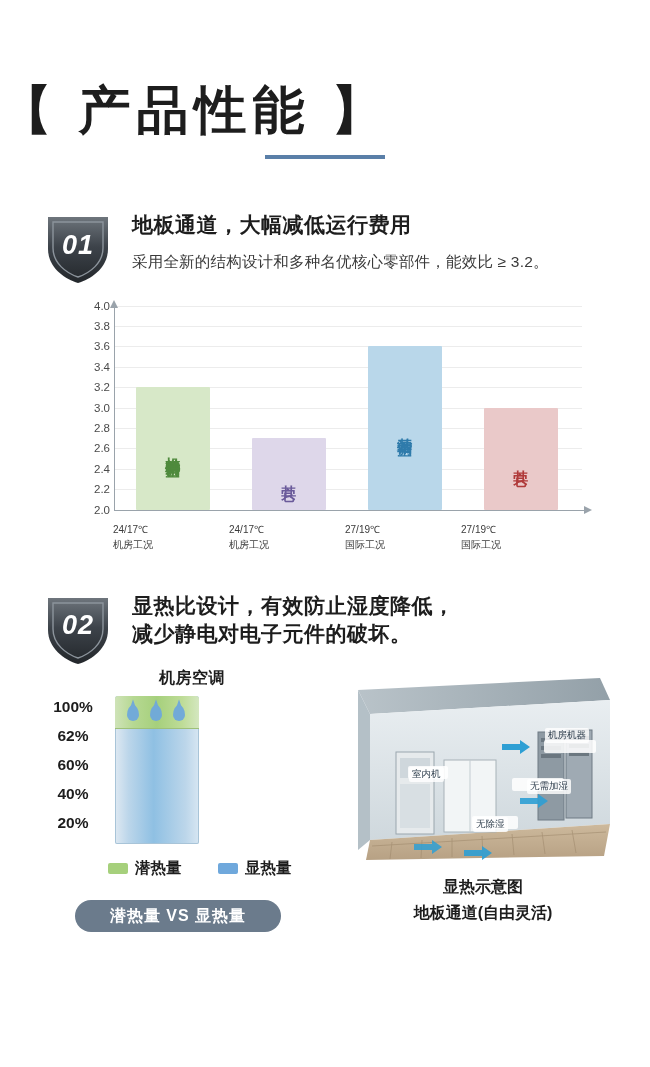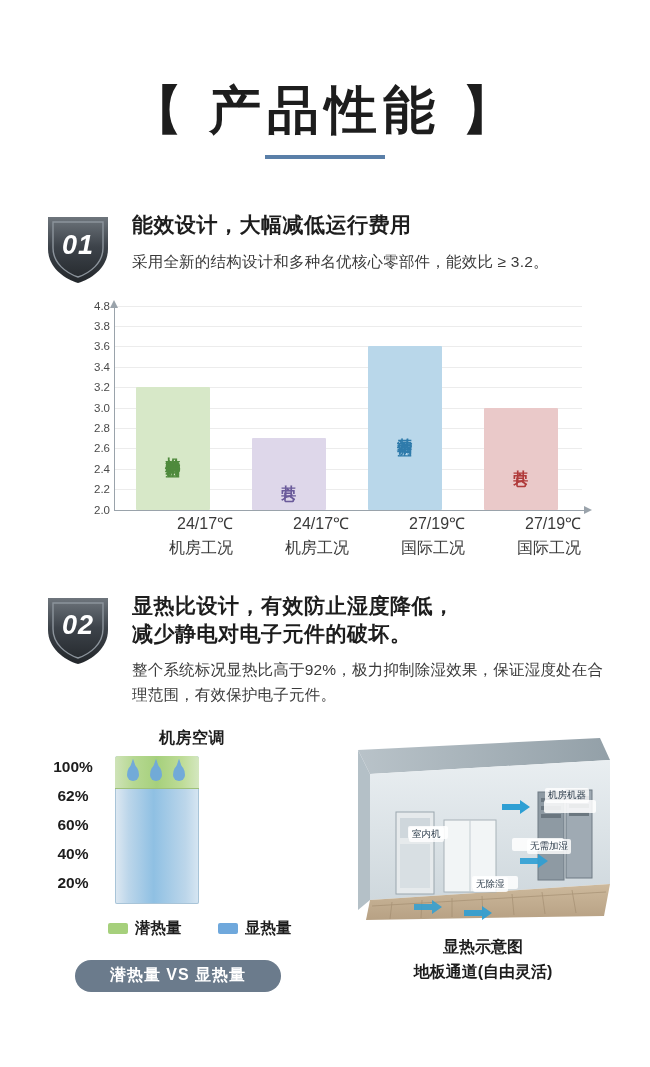--- a/index.html
+++ b/index.html
@@ -12,21 +12,21 @@
   }
   .page {
     position: relative;
     width: 650px; height: 1067px;
     overflow: hidden;
     background: #ffffff;
   }
 
   
   .header {
-    text-align: center;
+    text-align: left;
     padding-top: 82px;
   }
   .header-title {
     font-size: 52px;
     font-weight: bold;
     letter-spacing: 6px;
     color: #1d1d1d;
     line-height: 1.1;
     font-family: "Liberation Sans", sans-serif;
   }
@@ -147,24 +147,24 @@
     font-size: 15px;
     font-weight: bold;
     line-height: 1.18;
     text-align: center;
     writing-mode: vertical-rl;
     text-orientation: upright;
     letter-spacing: 1px;
   }
   .xcat {
     position: absolute;
-    top: 212px;
+    top: 222px;
     width: 120px;
-    text-align: right;
-    font-size: 16px;
+    text-align: left;
+    font-size: 10px;
     color: #3a3a3a;
     line-height: 1.55;
   }
 
   
   .sec2-visual {
     position: relative;
     width: 650px;
     height: 270px;
     margin-top: 14px;
@@ -288,21 +288,21 @@
             <stop offset="0%" stop-color="#6e757c"></stop>
             <stop offset="45%" stop-color="#3d434a"></stop>
             <stop offset="100%" stop-color="#23272b"></stop>
           </linearGradient>
         </defs>
         <path d="M4,6 L64,6 L64,38 C64,56 48,68 34,72 C20,68 4,56 4,38 Z" fill="url(#g1)"></path>
         <path d="M9,11 L59,11 L59,37 C59,52 46,62 34,66 C22,62 9,52 9,37 Z" fill="none" stroke="#8c949c" stroke-width="1.4"></path>
       </svg>
       <div class="badge-num">01</div>
     </div>
-    <div class="sec-title">能效设计，大幅减低运行费用</div>
+    <div class="sec-title">地板通道，大幅减低运行费用</div>
     <div class="sec-body">采用全新的结构设计和多种名优核心零部件，能效比 ≥ 3.2。</div>
   </div>
 
   <div class="chart-wrap">
     <div class="chart-inner">
 
       <div class="gridline" style="top:6px;"></div>
       <div class="gridline" style="top:26.4px;"></div>
       <div class="gridline" style="top:46.8px;"></div>
       <div class="gridline" style="top:67.2px;"></div>
@@ -311,21 +311,21 @@
       <div class="gridline" style="top:128.4px;"></div>
       <div class="gridline" style="top:148.8px;"></div>
       <div class="gridline" style="top:169.2px;"></div>
       <div class="gridline" style="top:189.6px;"></div>
 
       <div class="y-axis-line"></div>
       <div class="y-axis-arrow"></div>
       <div class="x-axis-line"></div>
       <div class="x-axis-arrow"></div>
 
-      <div class="ytick" style="top:6px;">4.8</div>
+      <div class="ytick" style="top:6px;">4.0</div>
       <div class="ytick" style="top:26.4px;">3.8</div>
       <div class="ytick" style="top:46.8px;">3.6</div>
       <div class="ytick" style="top:67.2px;">3.4</div>
       <div class="ytick" style="top:87.6px;">3.2</div>
       <div class="ytick" style="top:108px;">3.0</div>
       <div class="ytick" style="top:128.4px;">2.8</div>
       <div class="ytick" style="top:148.8px;">2.6</div>
       <div class="ytick" style="top:169.2px;">2.4</div>
       <div class="ytick" style="top:189.6px;">2.2</div>
       <div class="ytick" style="top:210px;">2.0</div>
@@ -372,21 +372,20 @@
             <stop offset="100%" stop-color="#23272b"></stop>
           </linearGradient>
         </defs>
         <path d="M4,6 L64,6 L64,38 C64,56 48,68 34,72 C20,68 4,56 4,38 Z" fill="url(#g2)"></path>
         <path d="M9,11 L59,11 L59,37 C59,52 46,62 34,66 C22,62 9,52 9,37 Z" fill="none" stroke="#8c949c" stroke-width="1.4"></path>
       </svg>
       <div class="badge-num">02</div>
     </div>
     <div class="sec-title">显热比设计，有效防止湿度降低，</div>
     <div class="sec-title">减少静电对电子元件的破坏。</div>
-    <div class="sec-body">整个系统标况显热比高于92%，极力抑制除湿效果，保证湿度处在合理范围，有效保护电子元件。</div>
   </div>
 
   <div class="sec2-visual">
 
     <div class="col-title" style="left:102px; top:6px; width:180px; text-align:center;">机房空调</div>
 
     <div class="pct" style="top:45px;">100%</div>
     <div class="pct" style="top:74px;">62%</div>
     <div class="pct" style="top:103px;">60%</div>
     <div class="pct" style="top:132px;">40%</div>

